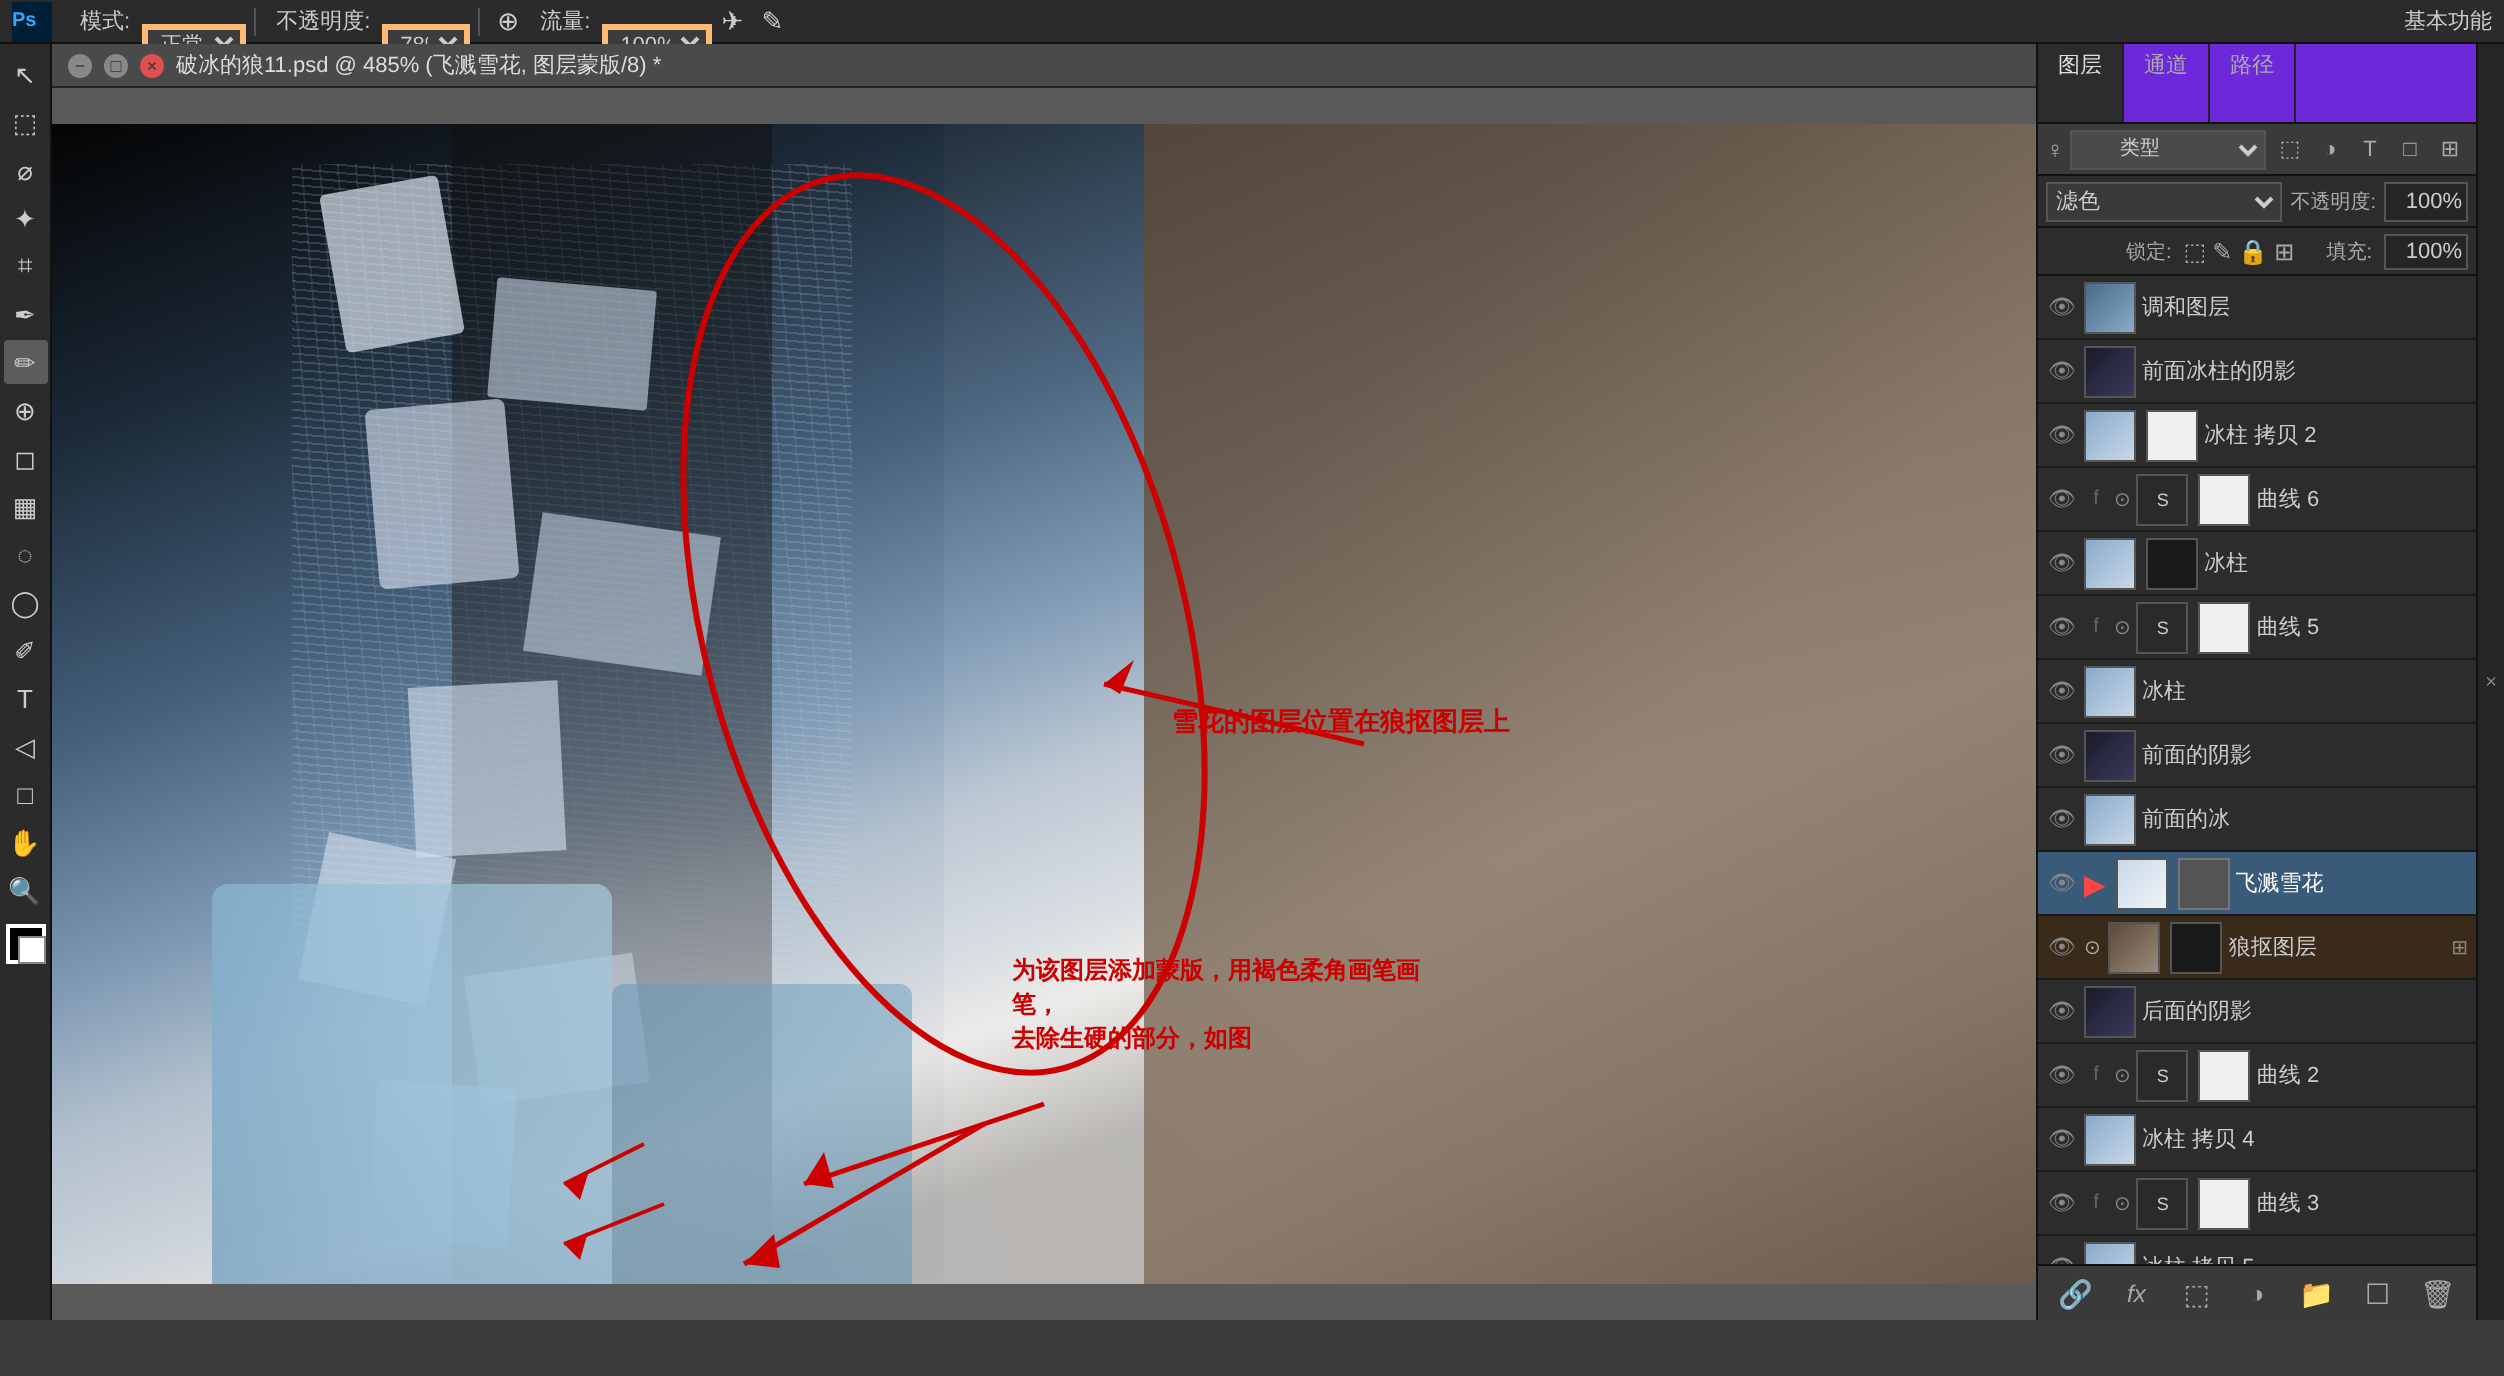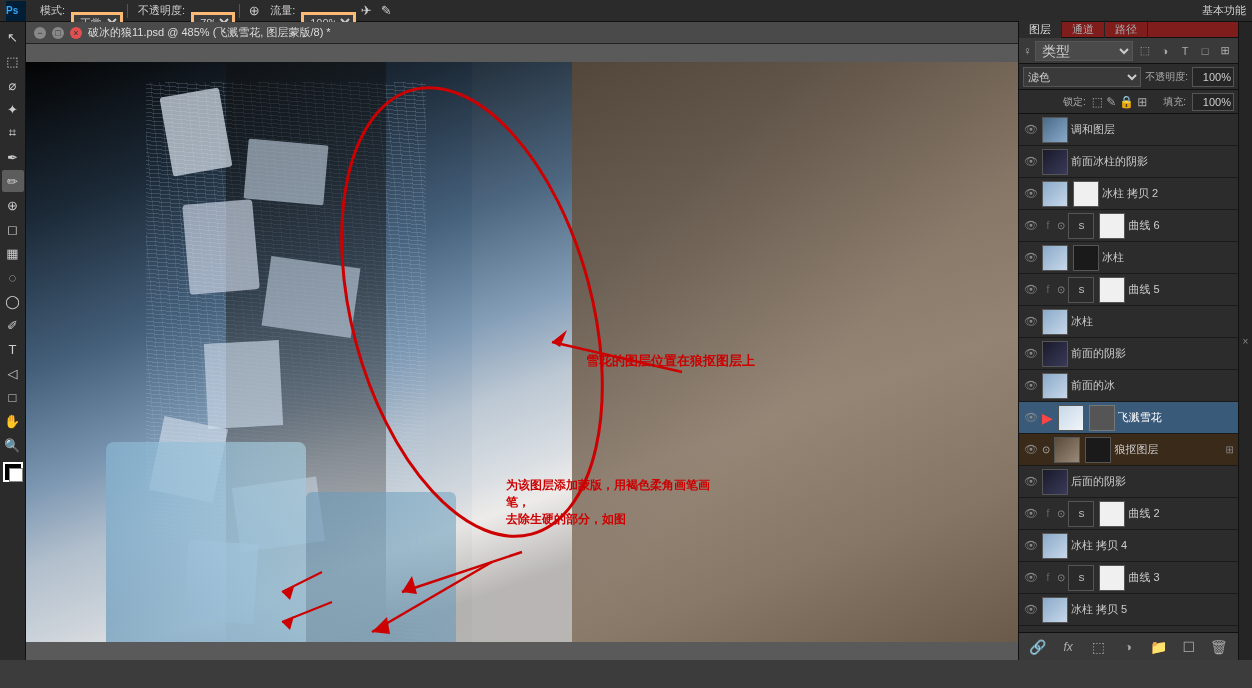--- a/index.html
+++ b/index.html
@@ -232,24 +232,23 @@
     #right-panel {
       width: 220px;
       background: #2c2c2c;
       border-left: 1px solid #111;
       display: flex;
       flex-direction: column;
       flex-shrink: 0;
     }
 
     #panel-tabs {
-      height: 16px;
-      background: #7f1d1d;
-      display: flex;
-      align-items: center;
+      height: 40px;
+      background: #6d28d9;
+      display: flex;
       border-bottom: 1px solid #111;
     }
     .panel-tab {
       padding: 3px 10px;
       font-size: 11px;
       color: #aaa;
       cursor: pointer;
       border-right: 1px solid #222;
     }
     .panel-tab.active {
@@ -263,23 +262,23 @@
       display: flex;
       align-items: center;
       padding: 2px 4px;
       border-bottom: 1px solid #111;
       gap: 3px;
     }
     .search-type-select {
       background: #4a4a4a;
       border: 1px solid #555;
       color: #ccc;
-      font-size: 14px;
+      font-size: 10px;
       height: 20px;
-      padding: 0 2px;
+      padding: 0 20px;
       flex: 1;
     }
     .search-icons {
       display: flex;
       gap: 2px;
     }
     .search-icon-btn {
       width: 18px;
       height: 18px;
       display: flex;

